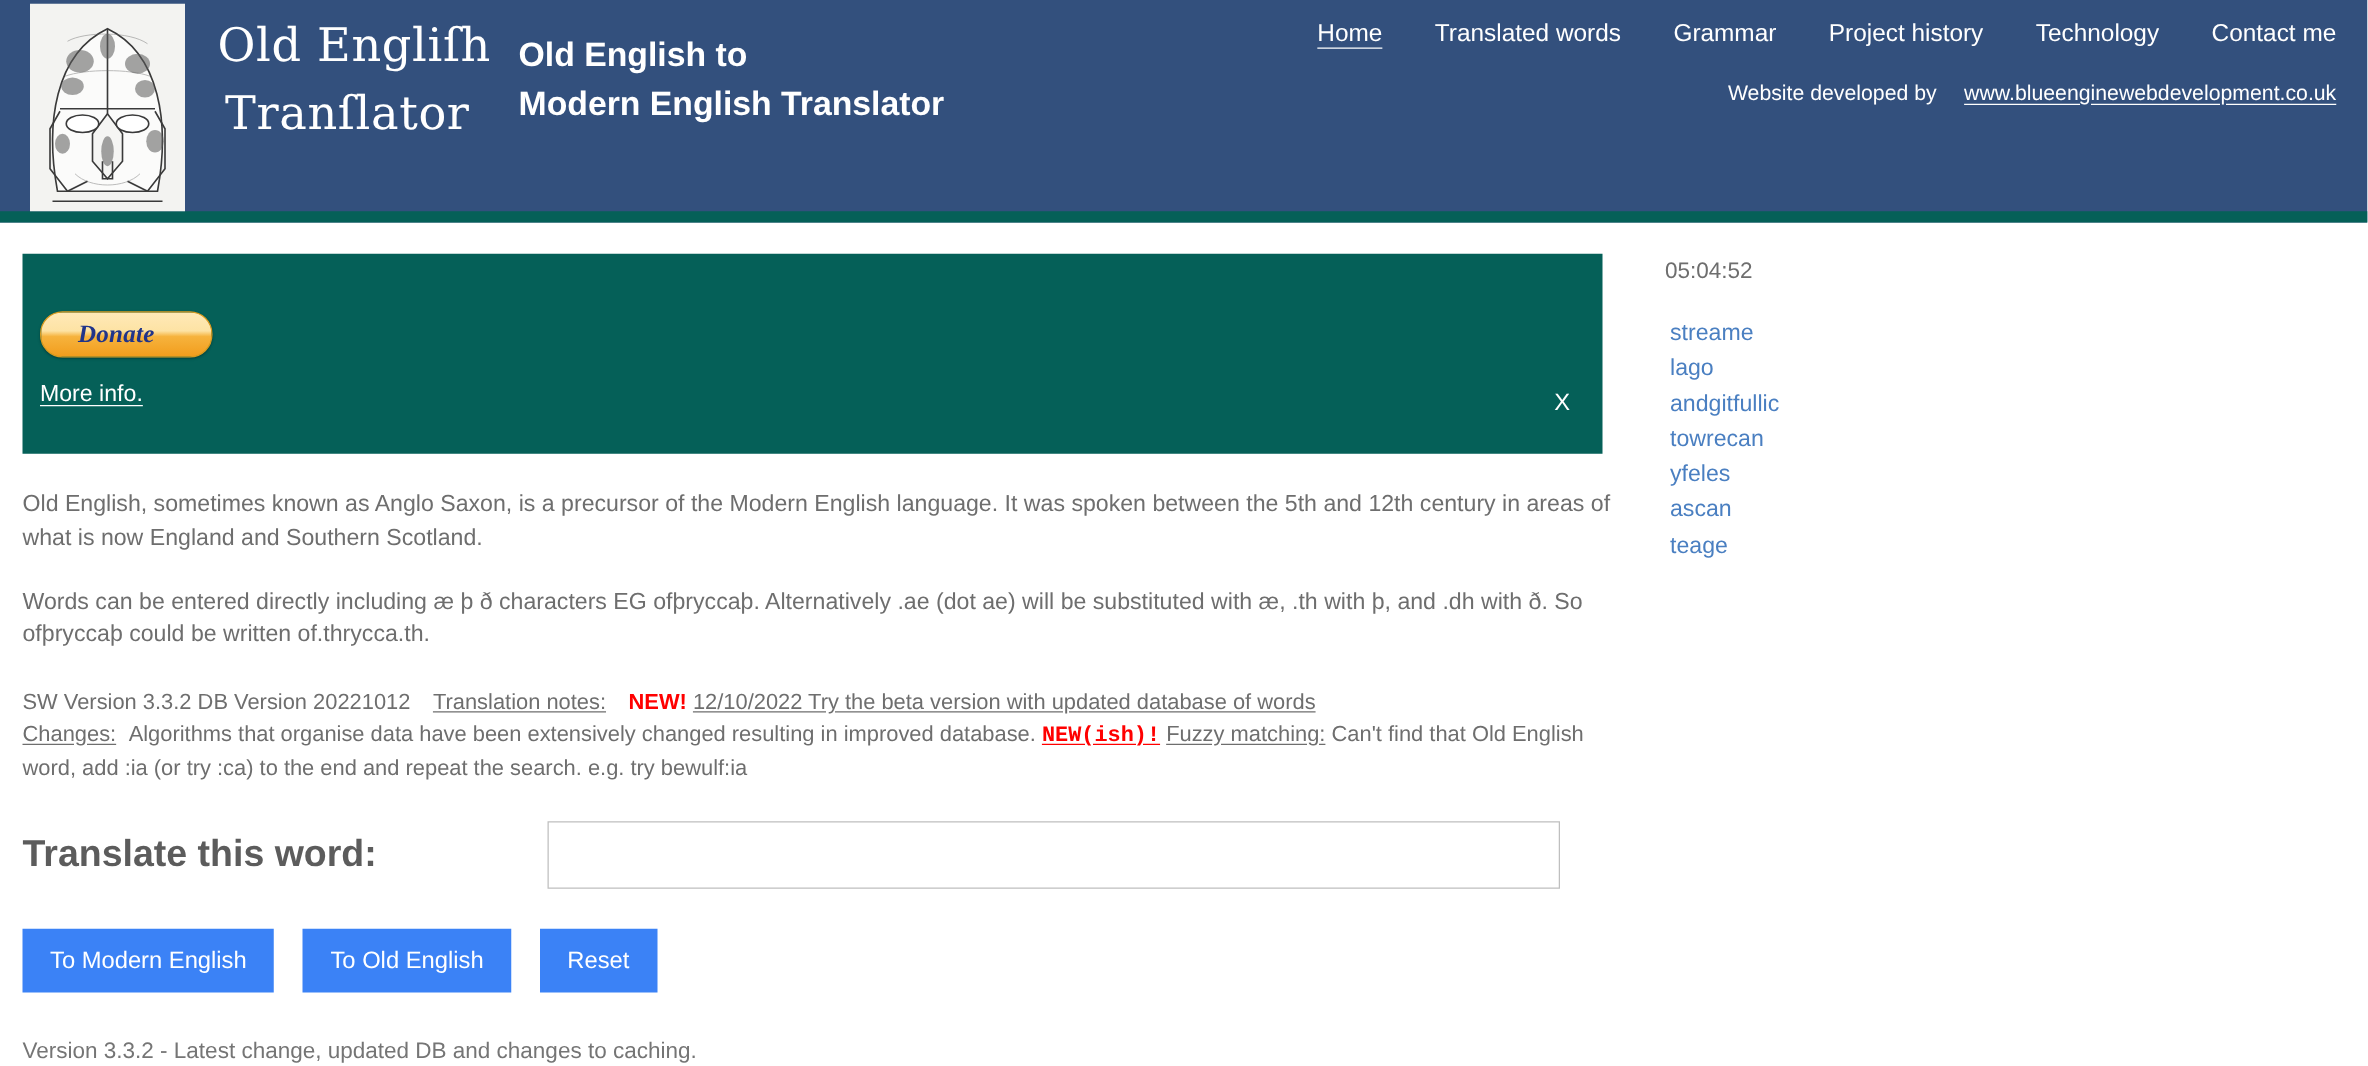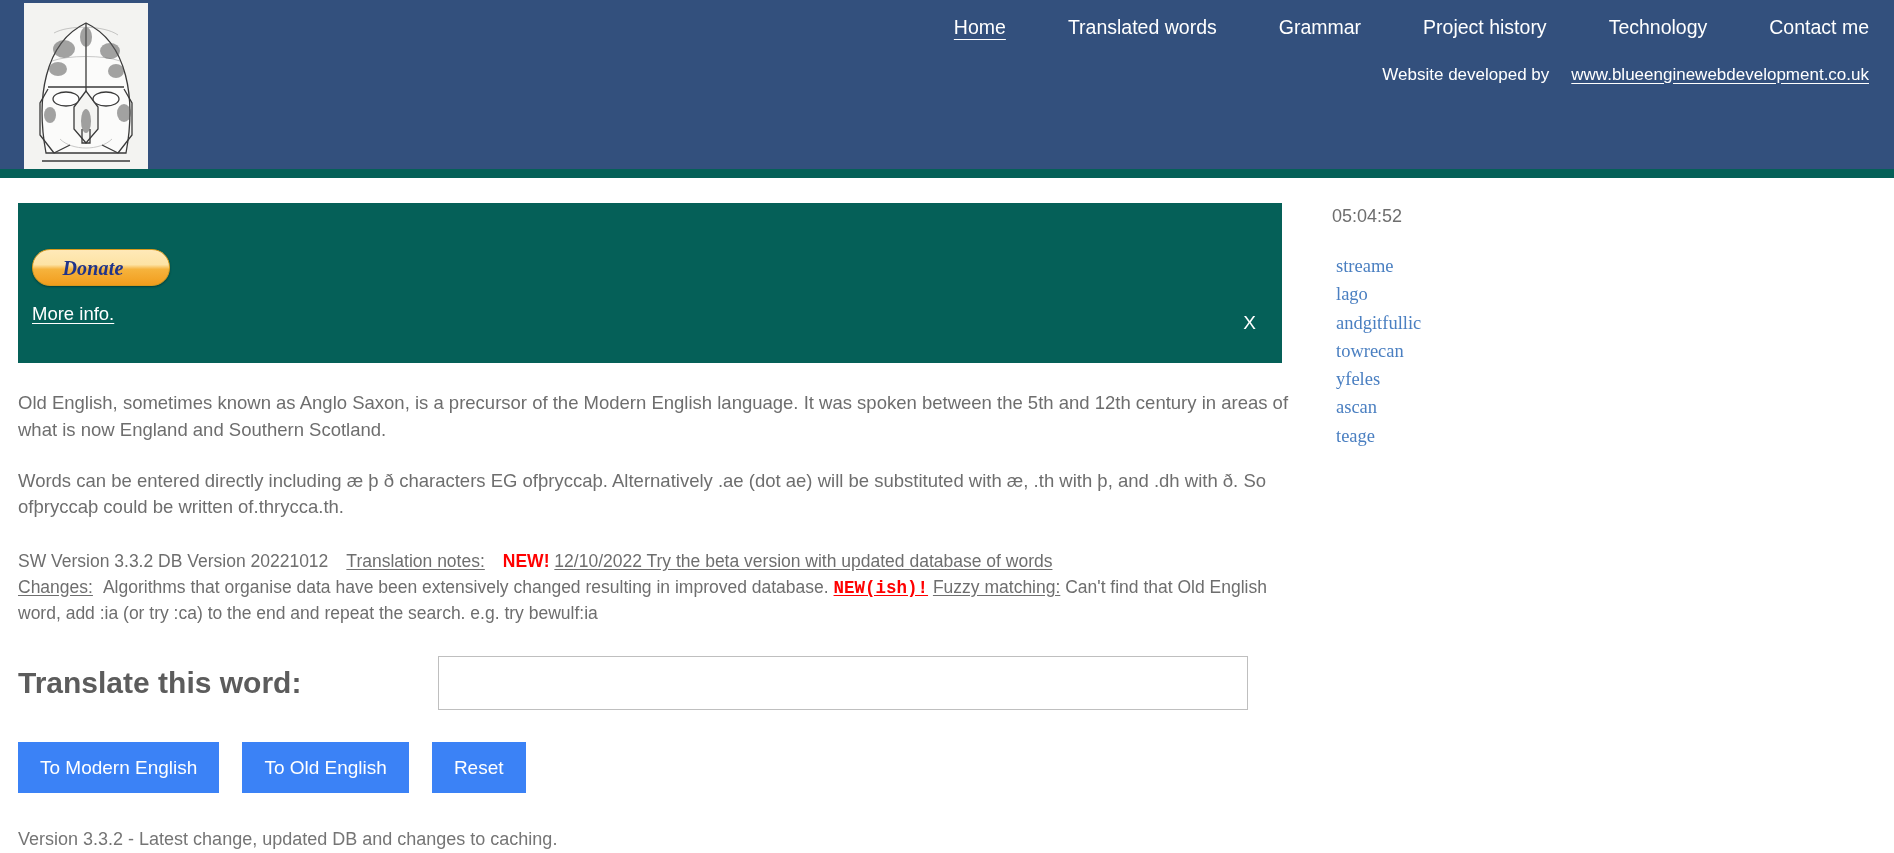--- a/index.html
+++ b/index.html
@@ -71,21 +71,21 @@
     margin-left: auto;
     margin-right: 22px;
     margin-top: 16px;
     text-align: right;
     flex: 0 0 auto;
   }
   .nav-row {
     display: flex;
     justify-content: flex-end;
     align-items: baseline;
-    gap: 62px;
+    gap: 42px;
     padding-right: 3px;
   }
   .nav-item {
     color: #ffffff;
     font-size: 19.5px;
     text-decoration: none;
     white-space: nowrap;
     padding-bottom: 2px;
     cursor: pointer;
   }
@@ -276,21 +276,20 @@
   .side-heading {
     font-size: 19.5px;
     font-weight: bold;
     color: #04594f;
     margin-bottom: 22px;
   }
   .word-list {
     list-style: none;
     margin: 0;
     padding: 0 0 0 4px;
-    font-family: Liberation Serif, serif;
   }
   .word-list li { margin-bottom: 2px; }
   .word-link {
     color: #4a7fc1;
     font-size: 18.5px;
     text-decoration: none;
     line-height: 1.42;
     cursor: pointer;
   }
 </style>
@@ -328,20 +327,30 @@
           <ellipse cx="62" cy="118" rx="5" ry="12"></ellipse>
         </g>
         <g stroke="#6a6a6a" stroke-width="0.7" fill="none" opacity="0.5">
           <path d="M30 30 C 44 22, 80 22, 94 32"></path>
           <path d="M28 58 C 44 52, 80 52, 96 58"></path>
           <path d="M36 136 C 48 148, 76 148, 88 136"></path>
         </g>
       </svg>
     </div>
 
+    <div class="brand-block">
+      <div class="brand-oe">
+        <div class="l1">Old Engliſh</div>
+        <div class="l2">Tranſlator</div>
+      </div>
+      <div class="brand-title">
+        <div>Old English to</div>
+        <div>Modern English Translator</div>
+      </div>
+    </div>
 
     <div class="header-right">
       <nav class="nav-row">
         <a class="nav-item active">Home</a>
         <a class="nav-item">Translated words</a>
         <a class="nav-item">Grammar</a>
         <a class="nav-item">Project history</a>
         <a class="nav-item">Technology</a>
         <a class="nav-item">Contact me</a>
       </nav>

